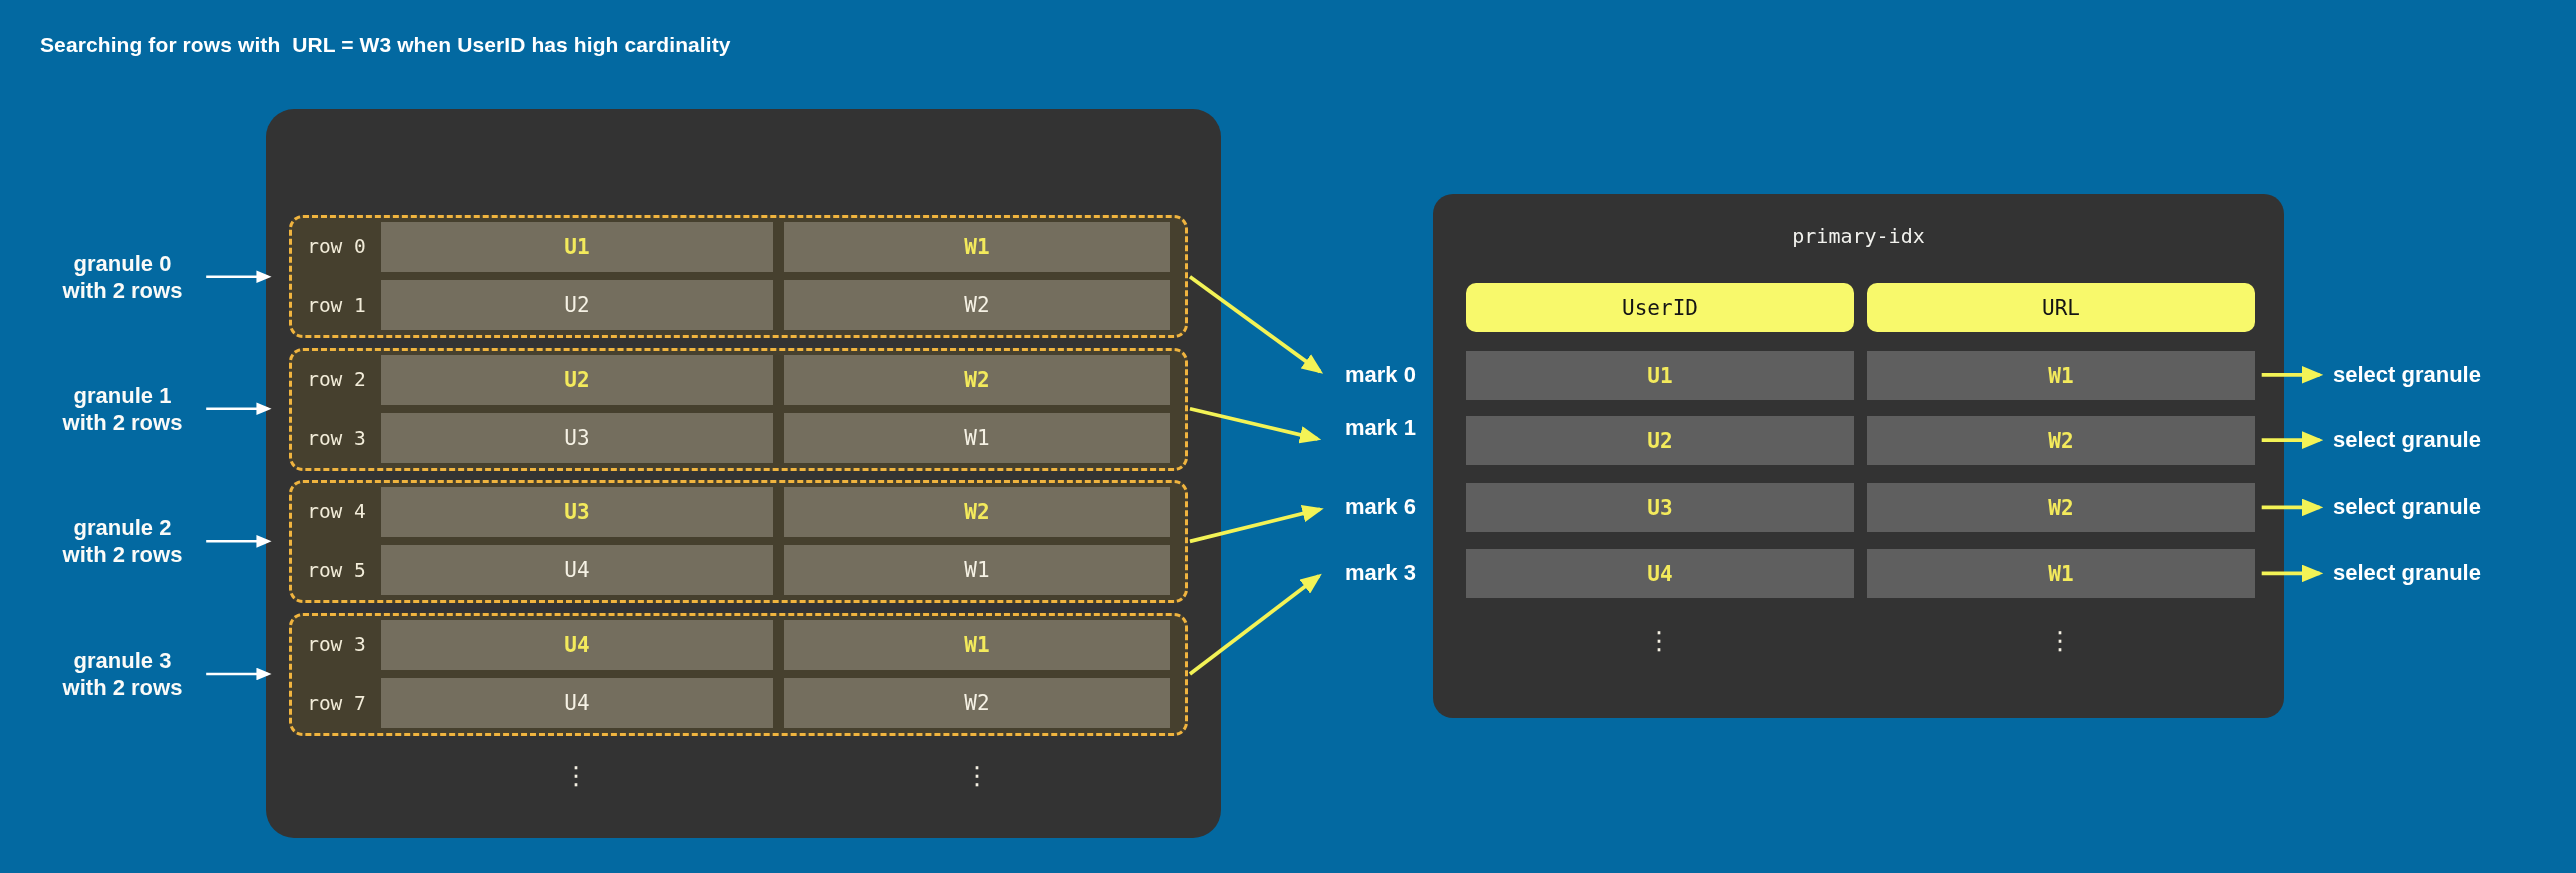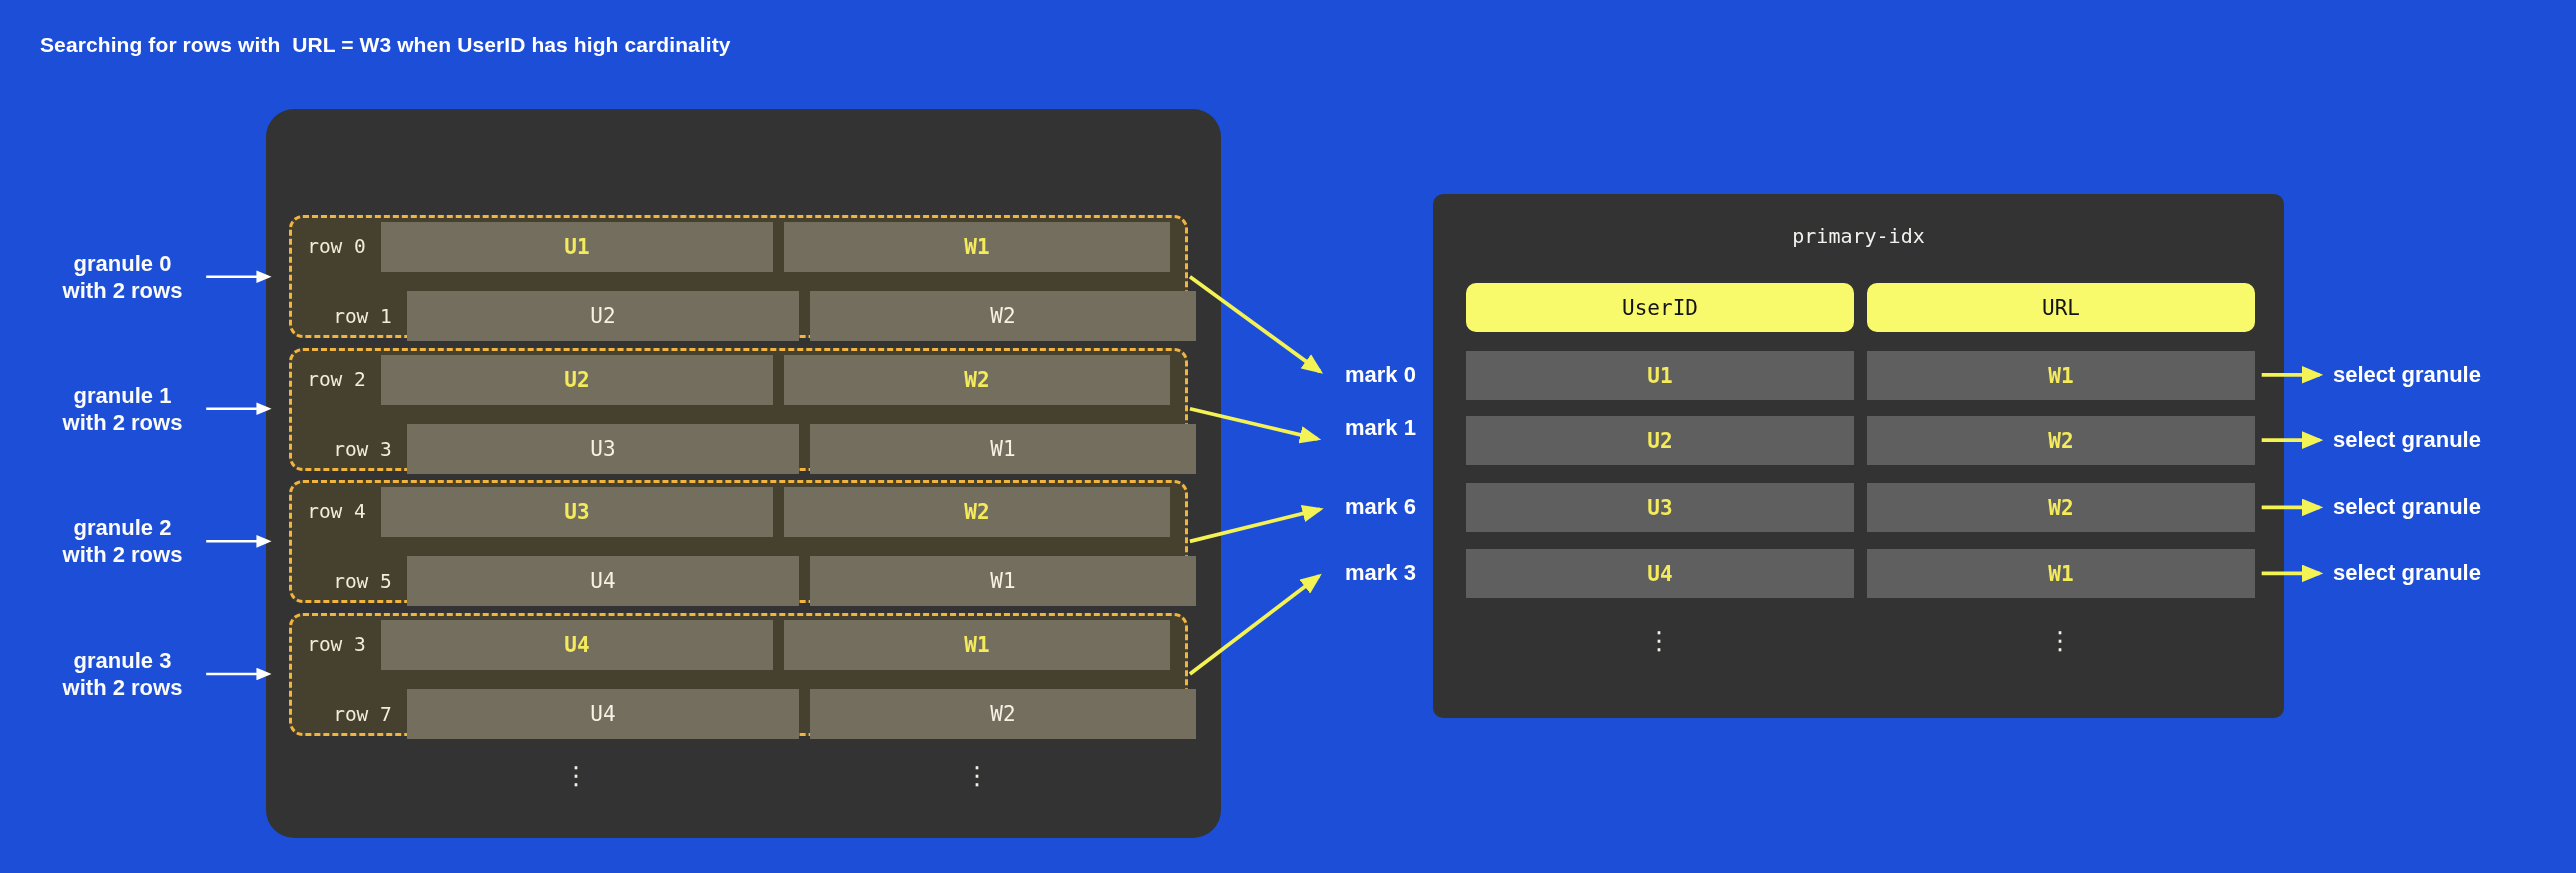--- a/index.html
+++ b/index.html
@@ -1,17 +1,17 @@
 <!DOCTYPE html>
 <html style="font-size:10px"><head>
 <meta charset="utf-8">
 <style>
   html,body{margin:0;padding:0;background:#201f1a;}
   #canvas{
-    position:relative;width:2576px;height:874px;background:#1d4ed8;overflow:hidden;
+    position:relative;width:2576px;height:874px;background:#0369a1;overflow:hidden;
     font-family:"Liberation Sans",sans-serif;
   }
   .mono{font-family:"DejaVu Sans Mono",monospace;}
 
   #page-title{
     position:absolute;left:40px;top:33px;color:#ffffff;font-size:21px;font-weight:bold;
     white-space:pre;letter-spacing:0.1px;
   }
 
   
@@ -22,21 +22,21 @@
     color:#151515;font-size:21px;
   }
   #hdr-userid-bin{left:386px;top:150px;width:386px;}
   #hdr-url-bin{left:786px;top:150px;width:381px;}
 
   .granule{
     position:absolute;left:289px;width:899px;height:123px;box-sizing:border-box;
     background:#46402e;border:3.8px dashed #f0b43f;border-radius:14px;
   }
   .grow{position:absolute;left:0;height:50px;width:100%;}
-  .grow.r1{top:3.8px;} .grow.r2{top:73px;margin-left:26px;}
+  .grow.r1{top:3.8px;} .grow.r2{top:62px;}
   .rlabel{
     position:absolute;left:0;top:0;width:89px;height:50px;
     display:flex;align-items:center;justify-content:center;
     color:#f2ecd9;font-size:19.5px;white-space:pre;
   }
   .cell{
     position:absolute;top:0;height:50px;background:#746e5e;
     display:flex;align-items:center;justify-content:center;
     color:#f5f1e4;font-size:21px;
   }
@@ -54,21 +54,21 @@
     color:#ffffff;font-size:22px;font-weight:bold;white-space:nowrap;text-align:right;
   }
 
   
   .glabel{
     position:absolute;left:25px;width:195px;transform:translateY(-50%);
     color:#fbfbf8;font-size:22px;font-weight:bold;text-align:center;line-height:1.23;
   }
 
   
-  #idx-panel{position:absolute;left:1433px;top:194px;width:851px;height:524px;background:#333333;border-radius:10px;}
+  #idx-panel{position:absolute;left:1433px;top:194px;width:851px;height:524px;background:#333333;border-radius:20px;}
   #idx-title{
     position:absolute;left:0;top:29.5px;width:100%;text-align:center;
     color:#f2f2ee;font-size:20px;
   }
   .ihdr{
     position:absolute;top:89px;width:388px;height:49px;background:#f8f96b;border-radius:10px;
     display:flex;align-items:center;justify-content:center;color:#151515;font-size:21px;
   }
   #ihdr-userid{left:33px;} #ihdr-url{left:434px;}
   .prow{position:absolute;left:0;width:100%;height:49px;}

